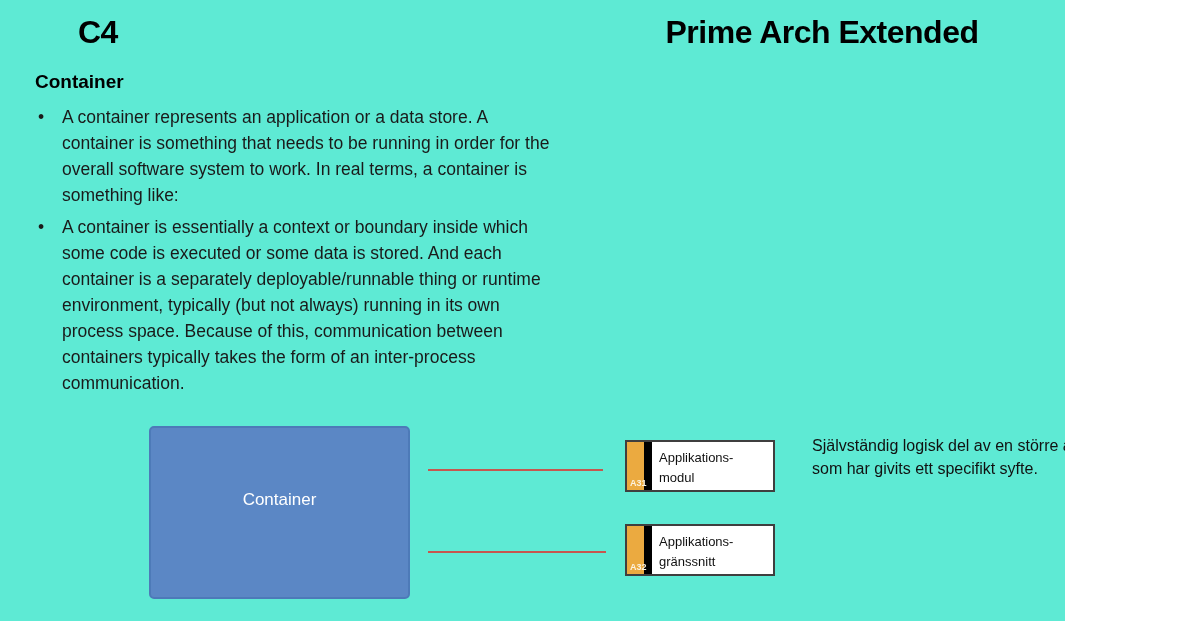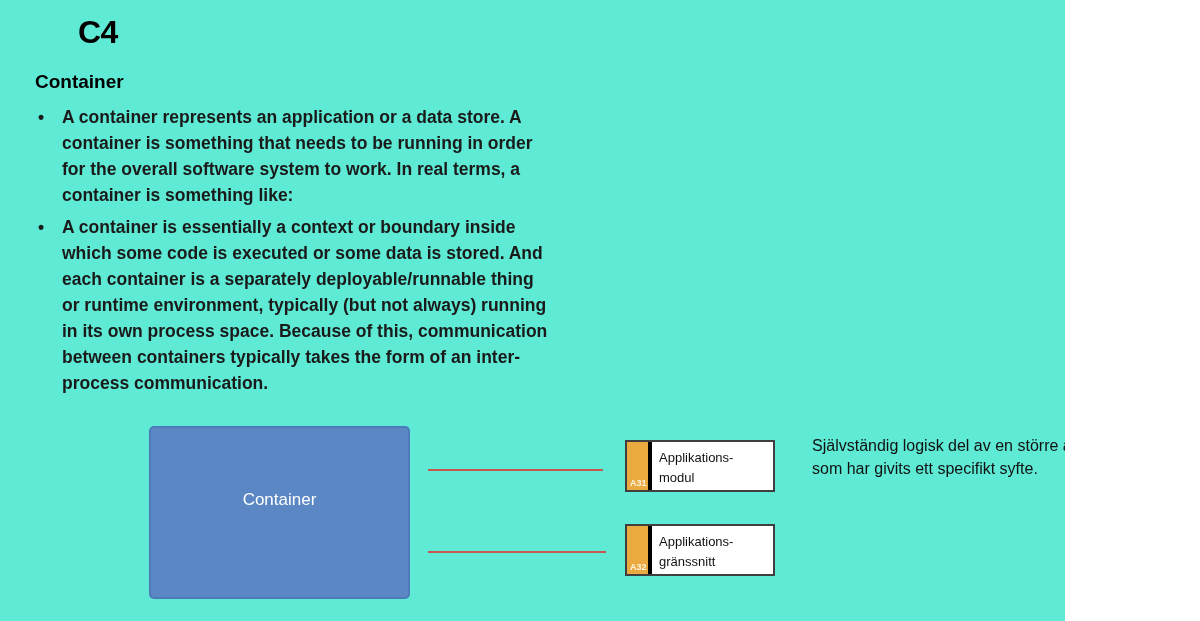--- a/index.html
+++ b/index.html
@@ -48,21 +48,20 @@
     width: 515px;
     list-style: none;
     font-size: 17.5px;
     line-height: 26px;
     color: #1a1a1a;
   }
   .bullets li {
     position: relative;
     padding-left: 24px;
     margin-bottom: 6px;
-    font-weight: bold;
   }
   .bullets li::before {
     content: "\2022";
     position: absolute;
     left: 0;
     top: 0;
   }
   .container-box {
     position: absolute;
     left: 149px;
@@ -96,21 +95,21 @@
     height: 52px;
     background: #ffffff;
     border: 2px solid #3f3f3f;
     display: flex;
   }
   .module-1 { top: 440px; }
   .module-2 { top: 524px; }
   .module-tab {
     width: 25px;
     background: #ebaa40;
-    border-right: 4px solid #000000;
+    border-right: 8px solid #000000;
     position: relative;
     flex: none;
   }
   .module-code {
     position: absolute;
     left: 3px;
     bottom: 2px;
     font-size: 9px;
     font-weight: bold;
     color: #fcf3e0;
@@ -133,20 +132,21 @@
   }
   .desc-1 { top: 434px; width: 350px; }
   .desc-2 { top: 517px; width: 356px; }
 </style>
 </head>
 <body>
 
 <div class="slide">
 
   <div class="title-left">C4</div>
+  <div class="title-right">Prime Arch Extended</div>
 
   <div class="section-heading">Container</div>
 
   <ul class="bullets">
     <li>A container represents an application or a data store. A container is something that needs to be running in order for the overall software system to work. In real terms, a container is something like:</li>
     <li>A container is essentially a context or boundary inside which some code is executed or some data is stored. And each container is a separately deployable/runnable thing or runtime environment, typically (but not always) running in its own process space. Because of this, communication between containers typically takes the form of an inter-process communication.</li>
   </ul>
 
   <div class="container-box">
     <span class="container-box-label">Container</span>

